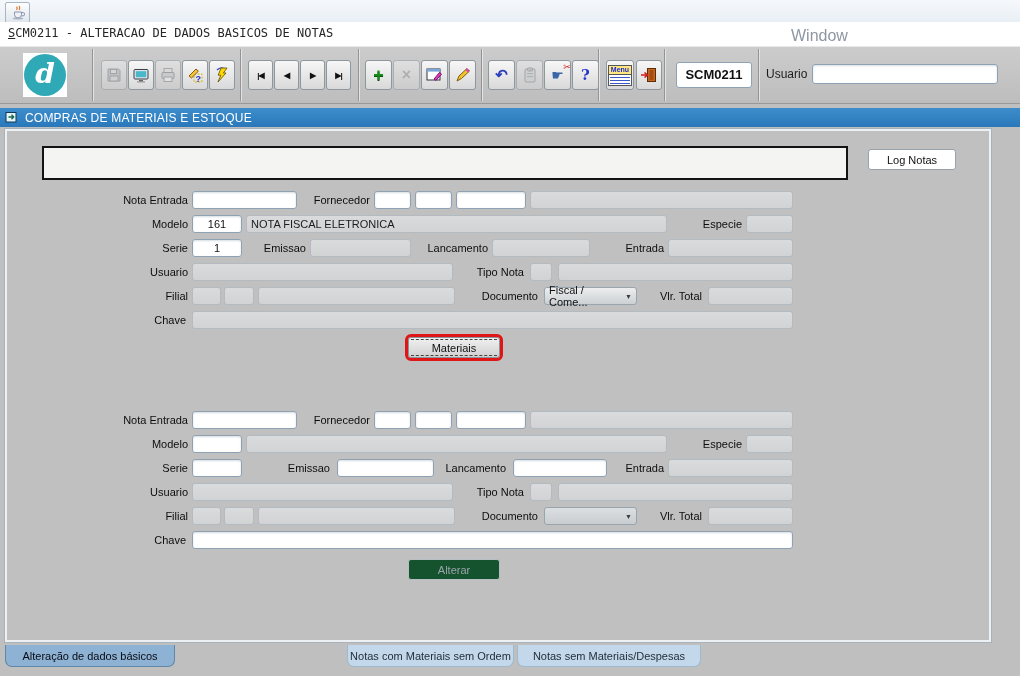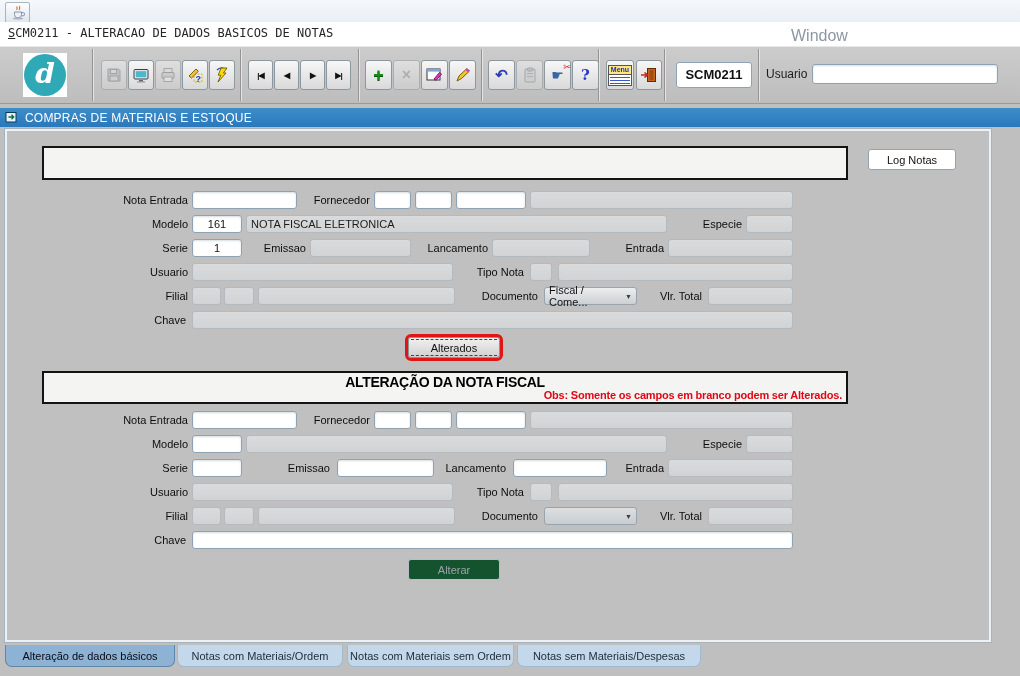--- a/index.html
+++ b/index.html
@@ -259,26 +259,22 @@
     <div class="combo" style="left:544px;top:160px;width:93px">
       <span>Fiscal / Come...</span>
       <span class="arrow">▼</span>
     </div>
     <div class="lbl" style="left:638px;top:160px;width:64px">Vlr. Total</div>
     <div class="fg" style="left:708px;top:160px;width:85px"></div>
 
     <div class="lbl" style="left:88px;top:184px;width:98px">Chave</div>
     <div class="fg" style="left:192px;top:184px;width:601px"></div>
 
-    <button class="btn focus-red" style="left:408px;top:210px;width:92px">Alterados</button>
-
-    <div class="secbox" style="top:244px;height:33px">
-      <div class="sec-title">ALTERAÇÃO DA NOTA FISCAL</div>
-      <div class="sec-obs">Obs: Somente os campos em branco podem ser Alterados.</div>
-    </div>
+    <button class="btn focus-red" style="left:408px;top:210px;width:92px">Materiais</button>
+
 
     <div class="lbl" style="left:88px;top:284px;width:100px">Nota Entrada</div>
     <input class="fw" style="left: 192px; top: 284px; width: 105px;">
     <div class="lbl" style="left:284px;top:284px;width:86px">Fornecedor</div>
     <input class="fw" style="left: 374px; top: 284px; width: 37px;">
     <input class="fw" style="left: 415px; top: 284px; width: 37px;">
     <input class="fw" style="left: 456px; top: 284px; width: 70px;">
     <div class="fg" style="left:530px;top:284px;width:263px"></div>
 
     <div class="lbl" style="left:88px;top:308px;width:100px">Modelo</div>
@@ -315,18 +311,17 @@
     <div class="fg" style="left:708px;top:380px;width:85px"></div>
 
     <div class="lbl" style="left:88px;top:404px;width:98px">Chave</div>
     <input class="fw" style="left: 192px; top: 404px; width: 601px;">
 
     <button class="btn disabled" style="left:408px;top:432px;width:92px">Alterar</button>
   </div>
 
   <div class="tabbar">
     <div class="tab active" style="left:5px;width:170px">Alteração de dados básicos</div>
-    <div class="tab inactive" style="left:177px;width:166px">Notas com Materiais/Ordem</div>
     <div class="tab inactive" style="left:347px;width:167px">Notas com Materiais sem Ordem</div>
     <div class="tab inactive" style="left:517px;width:184px">Notas sem Materiais/Despesas</div>
   </div>
 
 </div>
 
 </body></html>

